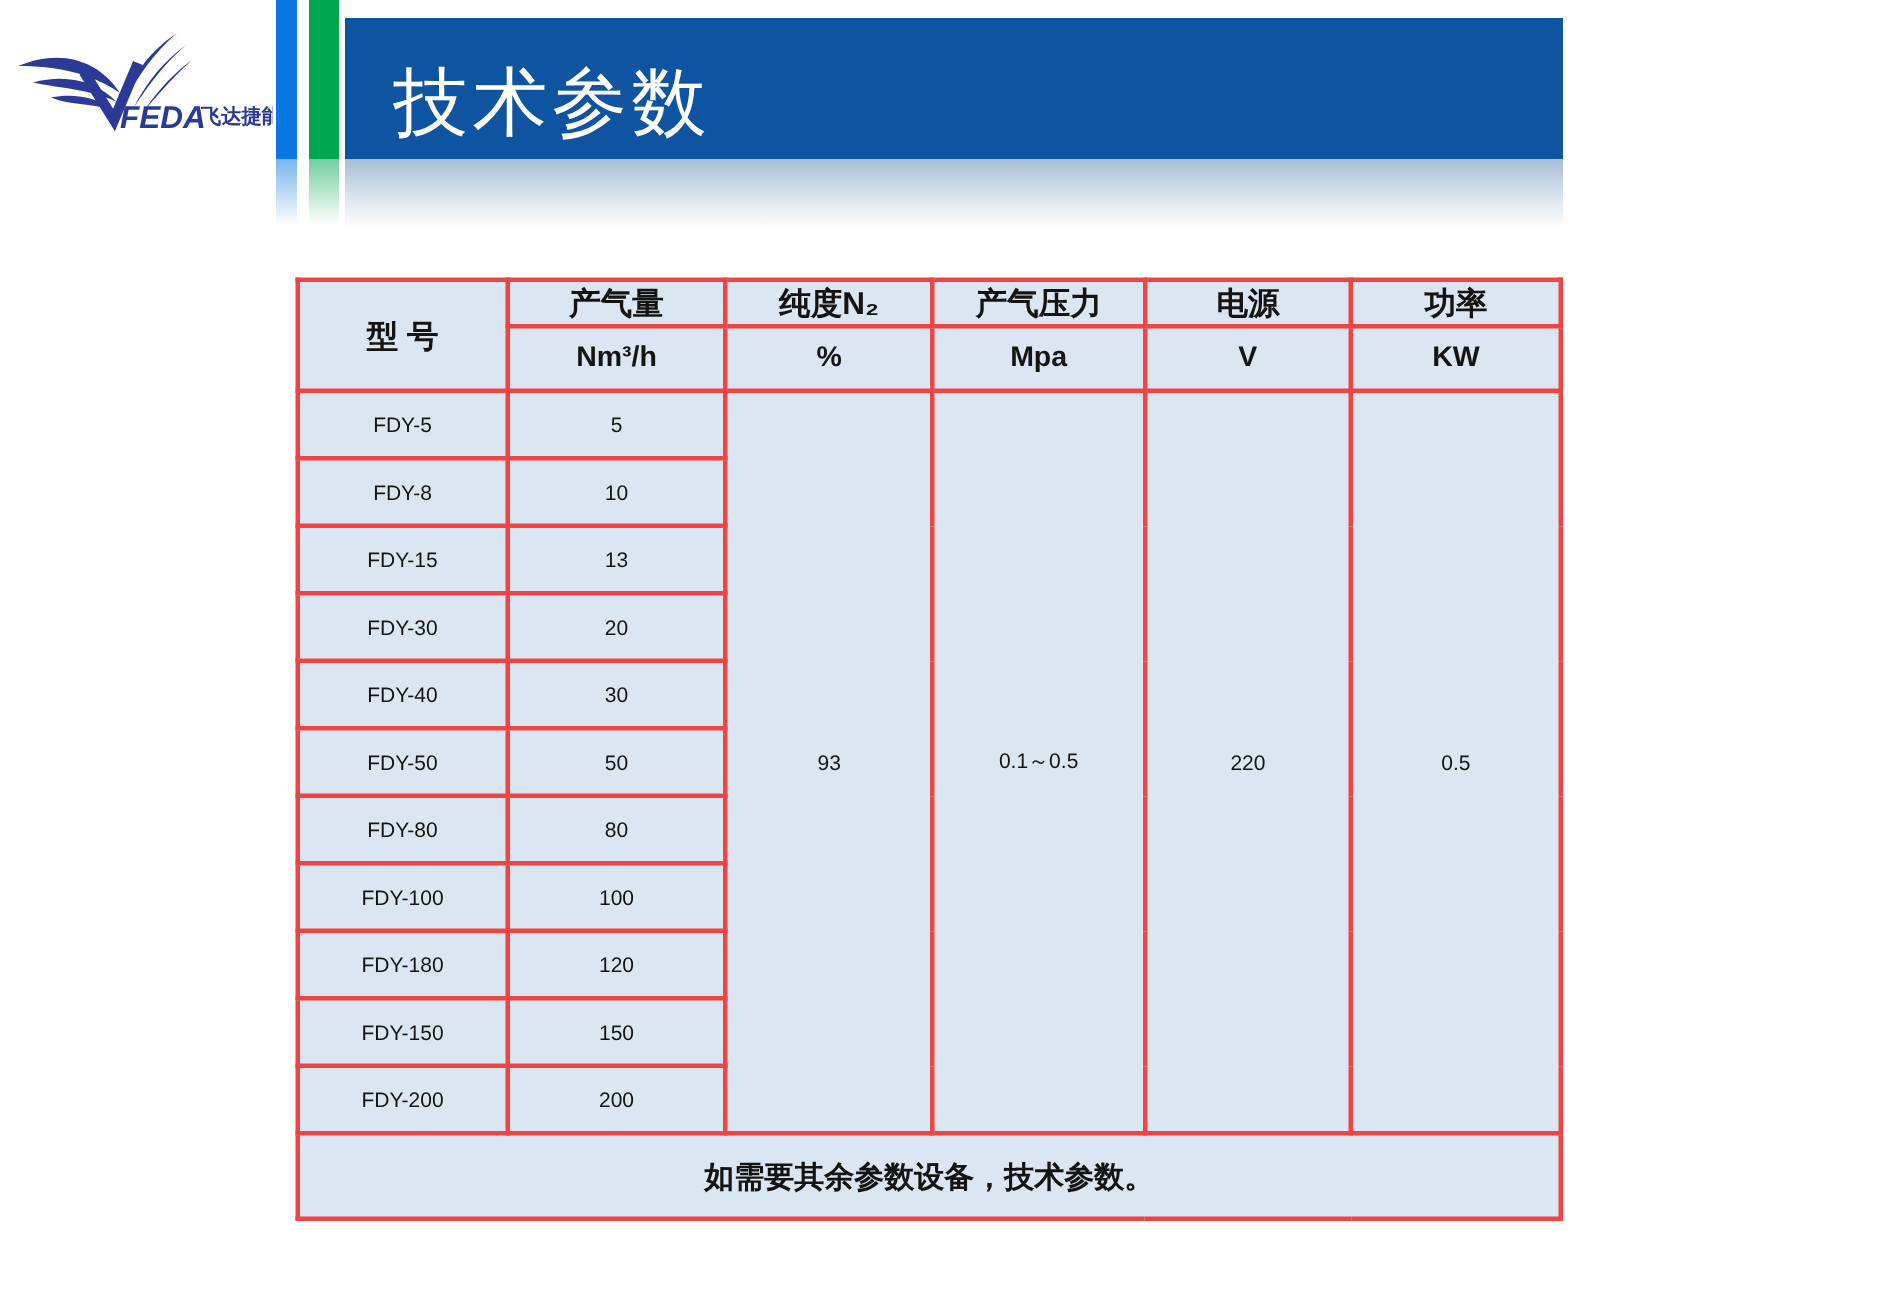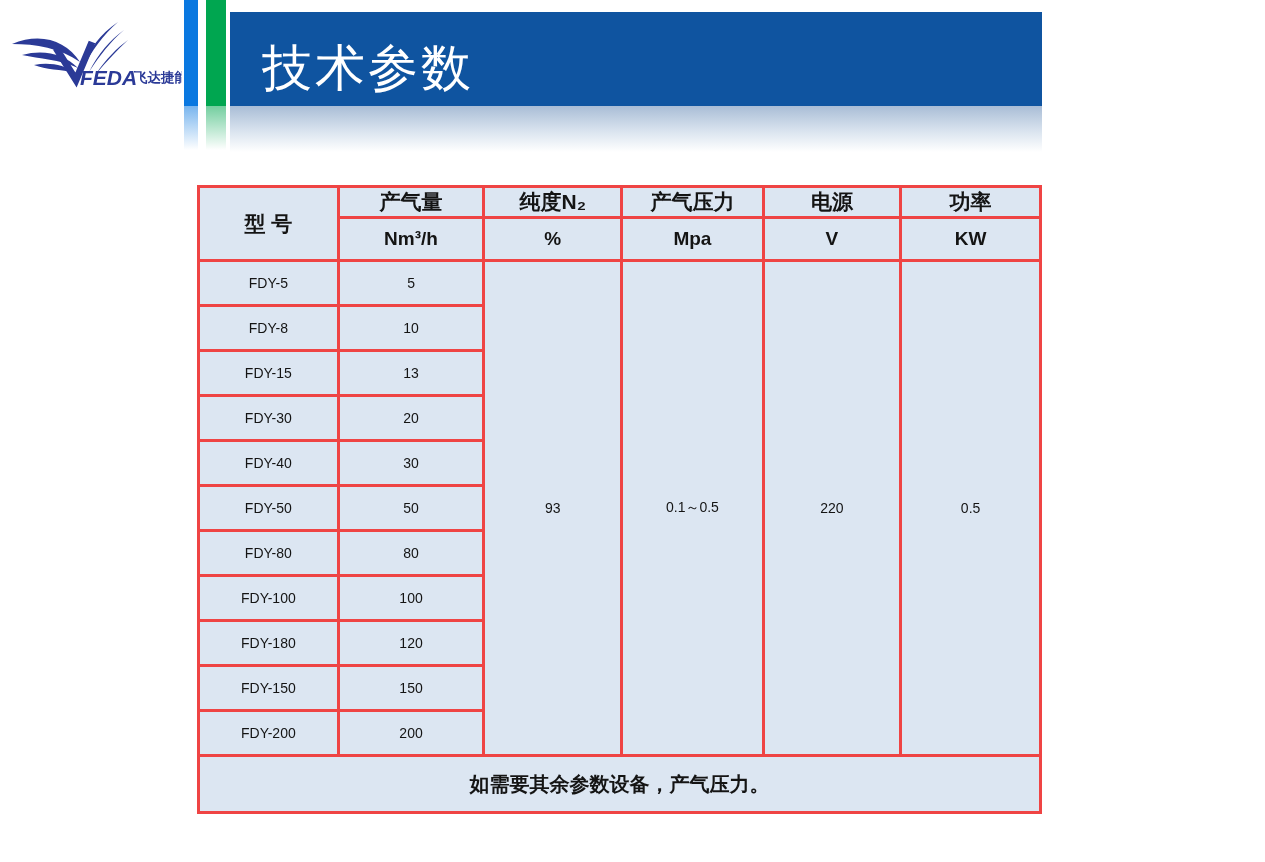--- a/index.html
+++ b/index.html
@@ -153,18 +153,18 @@
     <tr class="dr">
       <td class="val">FDY-150</td>
       <td class="val">150</td>
     </tr>
     <tr class="dr">
       <td class="val">FDY-200</td>
       <td class="val">200</td>
     </tr>
 
     <tr class="nr">
-      <td class="note" colspan="6">如需要其余参数设备，产气压力。</td>
+      <td class="note" colspan="6">如需要其余参数设备，技术参数。</td>
     </tr>
   </tbody>
     </table>
 
 </div>
 
 </body></html>

